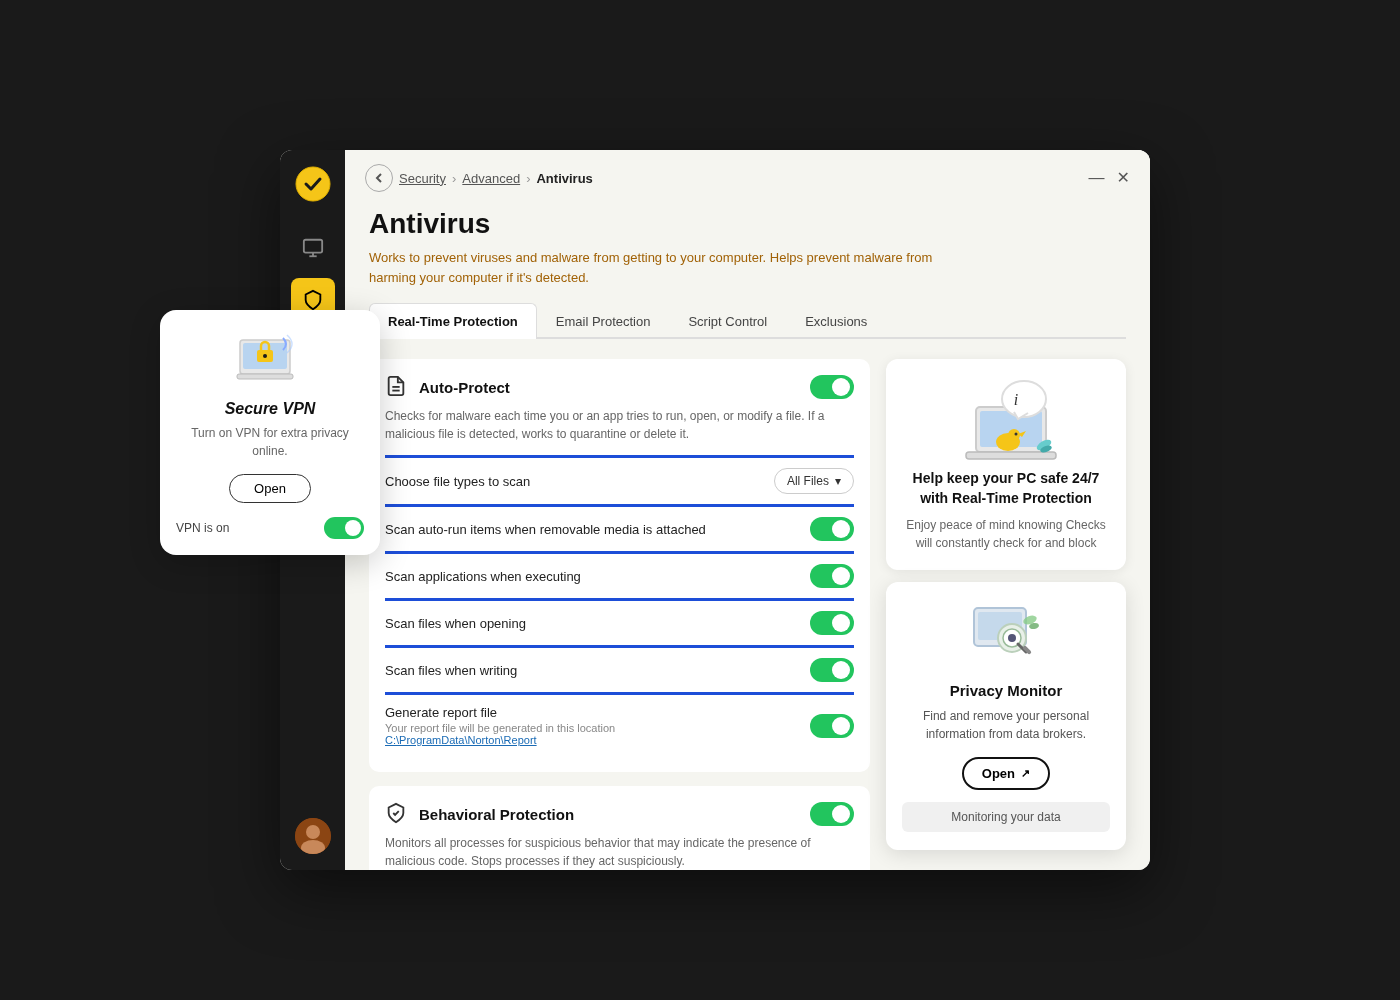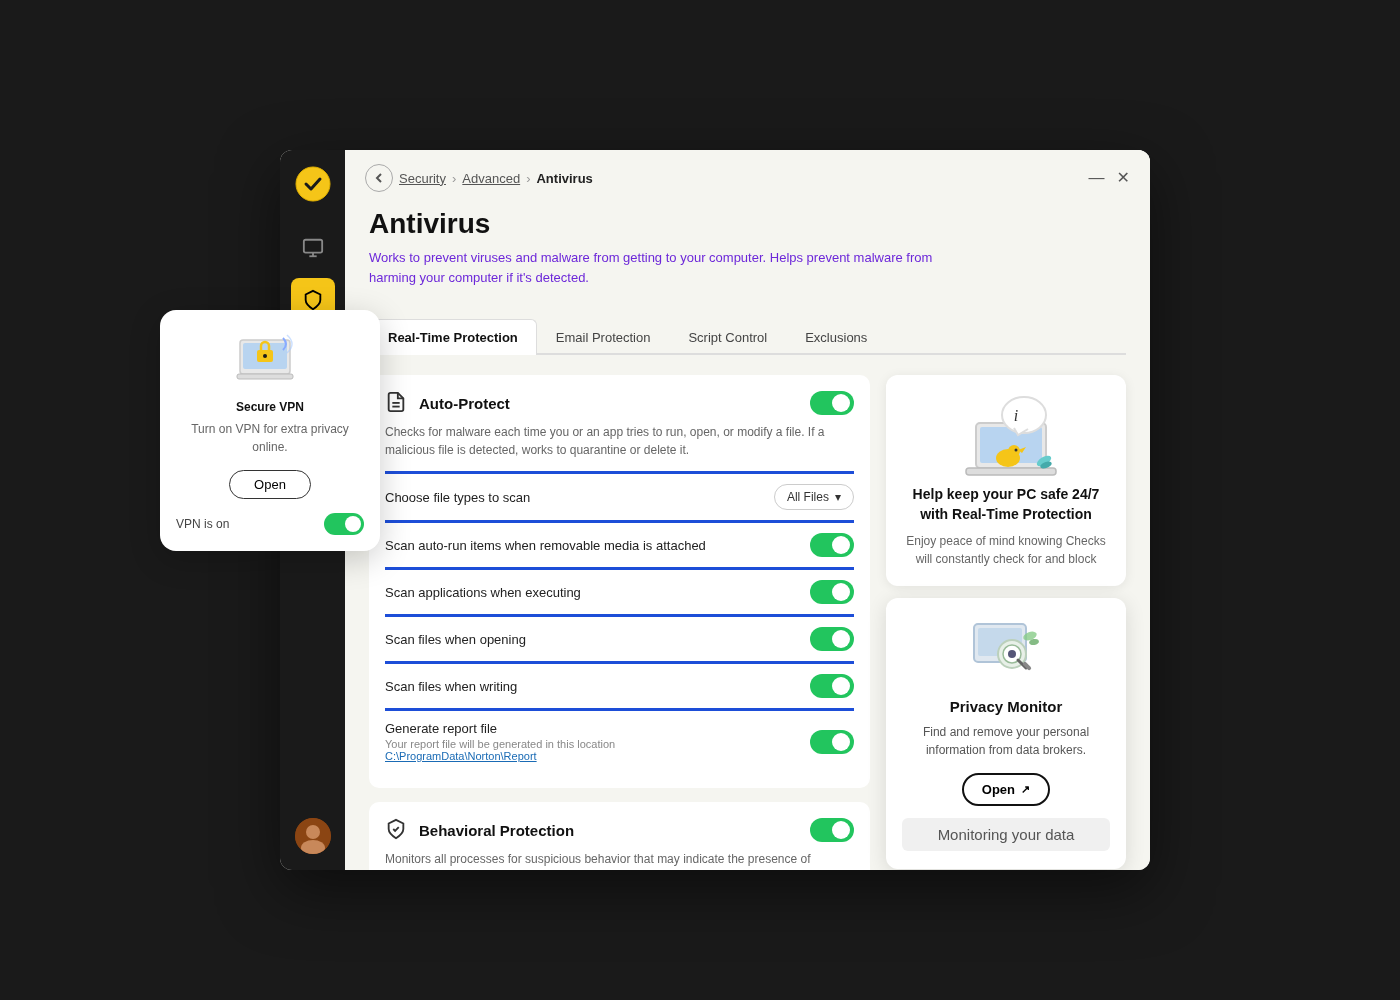--- a/index.html
+++ b/index.html
@@ -162,24 +162,24 @@
 
     .page-title {
       font-size: 28px;
       font-weight: 700;
       color: #111;
       margin-bottom: 8px;
     }
 
     .page-desc {
       font-size: 13px;
-      color: #6d28d9;
+      color: #a16207;
       max-width: 580px;
       line-height: 1.5;
-      margin-bottom: 32px;
+      margin-bottom: 16px;
     }
 
     
     .tabs {
       display: flex;
       border-bottom: 2px solid #ddd;
       margin-bottom: 20px;
     }
 
     .tab {
@@ -407,21 +407,21 @@
       display: flex;
       align-items: center;
       gap: 6px;
       margin-bottom: 12px;
     }
 
     .monitoring-badge {
       background: #f0f0f0;
       border-radius: 6px;
       padding: 8px 16px;
-      font-size: 15px;
+      font-size: 12px;
       color: #555;
       width: 100%;
       text-align: center;
     }
 
     
     .vpn-card {
       position: absolute;
       top: 200px;
       left: -60px;
@@ -437,24 +437,25 @@
       z-index: 10;
     }
 
     .vpn-illustration {
       width: 70px;
       height: 60px;
       margin-bottom: 10px;
     }
 
     .vpn-title {
-      font-size: 12px;
+      font-size: 16px;
       font-weight: 700;
       color: #111;
       margin-bottom: 6px;
+      font-style: italic;
     }
 
     .vpn-desc {
       font-size: 12px;
       color: #666;
       margin-bottom: 14px;
       line-height: 1.5;
     }
 
     .vpn-open-btn {

